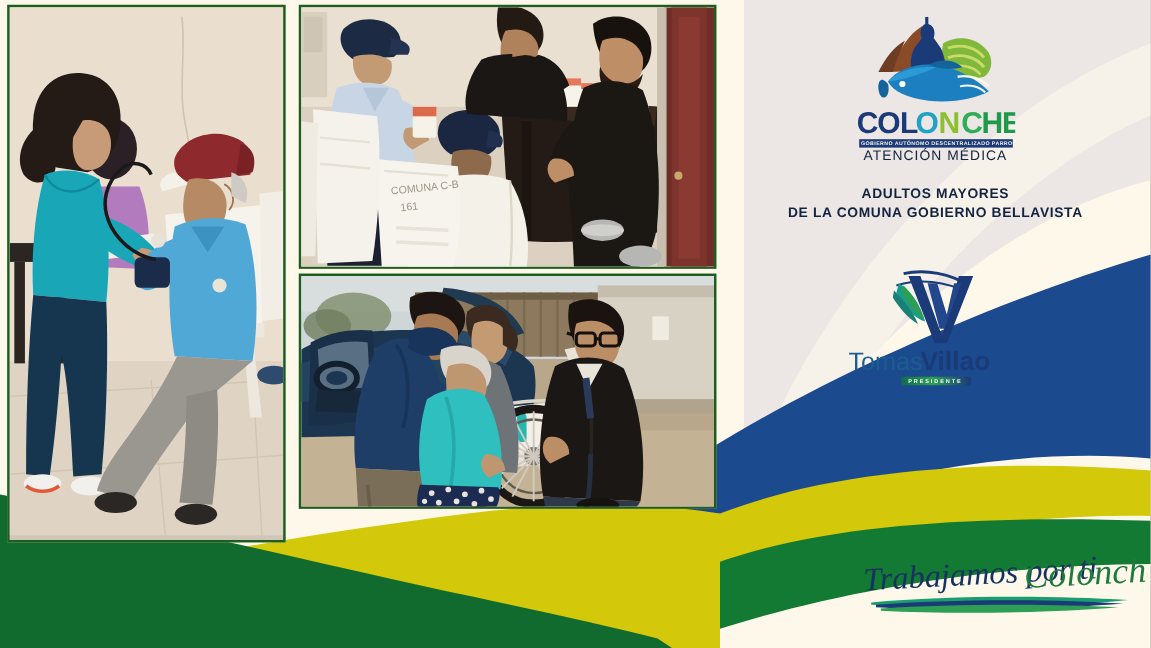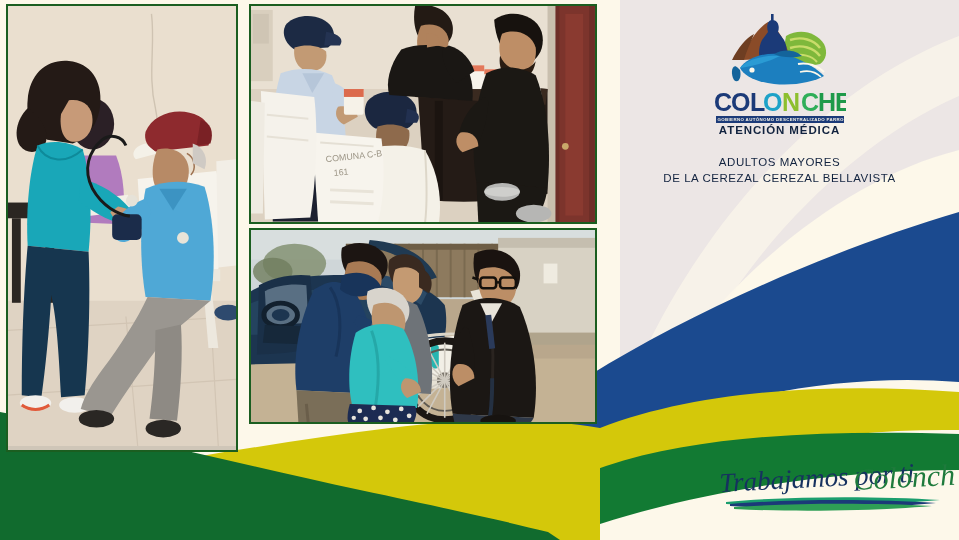--- a/index.html
+++ b/index.html
@@ -55,25 +55,25 @@
     white-space:nowrap; overflow:hidden;
     font-family:"Liberation Sans", sans-serif;
   }
 
   
   #headline-block {
     position:absolute; left:0; top:124px; width:100%;
     text-align:center; color:#12233f;
   }
   #headline-main {
-    font-size:11.5px; font-weight:bold; letter-spacing:0.9px;
+    font-size:11.5px; font-weight:normal; letter-spacing:0.9px;
   }
   #headline-lines { margin-top:18px; }
   #headline-lines div {
-    font-weight:normal; letter-spacing:0.55px; line-height:1.42;
+    font-weight:bold; letter-spacing:0.55px; line-height:1.42;
   }
   .hl-1 { font-size:11.5px; }
   .hl-2 { font-size:11.5px; }
   .hl-3 { font-size:11px; }
 
   
   #tv-logo {
     position:absolute; left:50%; top:222px;
     transform:translateX(-50%);
     width:168px; text-align:center;
@@ -524,24 +524,43 @@
           <text x="121" y="22" fill="#1E9A4A">E</text>
         </g>
       </svg>
       <span id="colonche-sub">GOBIERNO AUTÓNOMO DESCENTRALIZADO PARROQUIAL</span>
     </div>
 
     <div id="headline-block">
       <div id="headline-main">ATENCIÓN MÉDICA</div>
       <div id="headline-lines">
         <div class="hl-1">ADULTOS MAYORES</div>
-        <div class="hl-2">DE LA CEREZAL CEREZAL BELLAVISTA</div>
+        <div class="hl-2">DE LA COMUNA GOBIERNO BELLAVISTA</div>
       </div>
     </div>
 
+    <div id="tv-logo">
+      <svg id="tv-mark" viewBox="0 0 86 66">
+
+        <path d="M16,6 C34,2 56,6 70,16" stroke="#1B3A78" stroke-width="2.4" fill="none"></path>
+        <path d="M10,16 C28,10 52,12 68,22" stroke="#1B3A78" stroke-width="1.8" fill="none"></path>
+
+        <path d="M12,14 C22,20 30,32 34,46 C26,44 16,34 10,22 Z" fill="#179C8E"></path>
+        <path d="M16,16 C24,24 30,34 33,44 C26,40 19,30 14,20 Z" fill="#2E9E55"></path>
+        <path d="M8,20 C16,28 24,38 28,48 C20,44 12,34 7,26 Z" fill="#1B7F76"></path>
+
+        <path d="M30,8 L48,58 L62,8 L74,8 L52,64 L42,64 L20,8 Z" fill="#1B3A78"></path>
+        <path d="M44,14 L52,40 L58,14 L64,14 L50,52 L46,52 L36,14 Z" fill="#23478C"></path>
+      </svg>
+      <svg id="tv-word" viewBox="0 0 150 24">
+        <text x="2" y="19" font-family="'Liberation Sans',sans-serif" font-size="21" fill="#1B5E8E">Tomas</text>
+        <text x="62" y="19" font-family="'Liberation Sans',sans-serif" font-size="22" font-weight="bold" fill="#1B3A78">Villao</text>
+      </svg>
+      <span id="tv-role">PRESIDENTE</span>
+    </div>
 
     <div id="slogan-wrap">
       <svg id="slogan-svg" viewBox="0 0 238 62">
         <text x="2" y="40" font-family="'Liberation Serif',serif" font-size="27" font-style="italic" fill="#16315F" transform="rotate(-3 2 40)">Trabajamos por ti</text>
         <text x="136" y="38" font-family="'Liberation Serif',serif" font-size="30" font-style="italic" fill="#1E7A3C" transform="rotate(-3 136 38)">Colonche</text>
         <path d="M8,50 C70,44 160,44 222,48 C160,54 70,56 8,52 Z" fill="#1B9E6E"></path>
         <path d="M12,52 C74,47 158,47 218,51 C158,56 74,58 12,54 Z" fill="#1B3A78"></path>
         <path d="M16,55 C76,51 156,51 214,54 C156,59 76,60 16,57 Z" fill="#2E9E55"></path>
       </svg>
       <span class="sr">Trabajamos por ti Colonche</span>

